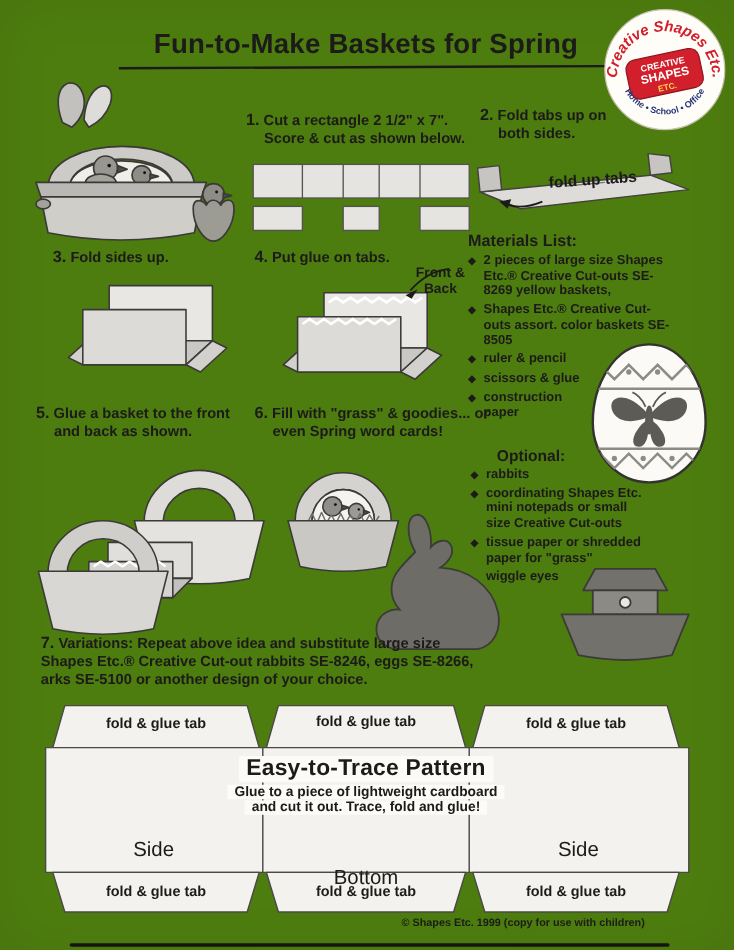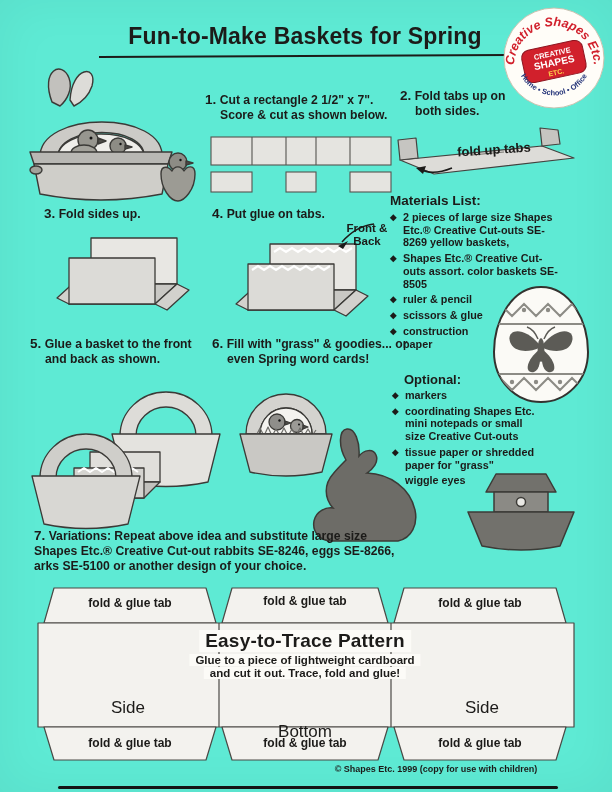--- a/index.html
+++ b/index.html
@@ -1,18 +1,18 @@
 <!DOCTYPE html>
 <html><head>
 <meta charset="utf-8">
 <style>
   *{margin:0;padding:0;box-sizing:border-box}
   html,body{background:#9a978f}
   body{font-family:"Liberation Sans",sans-serif}
-  .page{position:relative;width:612px;height:792px;margin:0 auto;background:#5eead4;color:#1c1b19;overflow:hidden;box-shadow:inset 0 0 50px rgba(0,0,0,.05)}
+  .page{position:relative;width:612px;height:792px;margin:0 auto;background:#4d7c0f;color:#1c1b19;overflow:hidden;box-shadow:inset 0 0 50px rgba(0,0,0,.05)}
   .title{position:absolute;left:80px;top:23px;width:450px;text-align:center;font-size:23px;font-weight:800;letter-spacing:.2px}
   .title-underline{position:absolute;left:99px;top:55px;width:408px;height:2px;background:#1c1b19;transform:rotate(-.25deg)}
   .step{position:absolute;font-size:12.2px;font-weight:600;line-height:1.22}
   .step.hang{padding-left:15px;text-indent:-15px}
   .step .num{font-size:13.5px;font-weight:800}
   .step .vlabel{font-weight:800}
   .dlabel{position:absolute;font-weight:700;font-size:13px;text-align:center;line-height:1.15}
   .dlabel.small{font-size:11.5px}
   .rot{transform:rotate(-4deg)}
   .mhead{position:absolute;font-size:13.5px;font-weight:800}
@@ -238,25 +238,25 @@
       <circle cx="49.5" cy="42.5" r="1.2" fill="#111" stroke="none"></circle>
       <polygon points="55,43 61,45 55,47" fill="#4e4d49"></polygon>
       <circle cx="67" cy="48" r="6.5" fill="#9b9a96"></circle>
       <circle cx="69" cy="46.5" r="1" fill="#111" stroke="none"></circle>
       <polygon points="73,47 78,49 73,51" fill="#4e4d49"></polygon>
       <polyline points="26,58 30,50 34,58 38,49 42,58 46,51 50,58 54,50 58,58 62,51 66,58 70,50 74,58 78,51 82,58 86,52" fill="none" stroke="#6f6e6a" stroke-width="1.2"></polyline>
       <path d="M10,56 L102,56 L92,94 Q56,102 20,94 Z" fill="#c9c8c4"></path>
     </g>
   </svg>
 
-  <div class="mhead" style="left:404px;top:372px;font-size:13px">Optional:</div>
+  <div class="mhead" style="left:414px;top:372px;font-size:13px">Optional:</div>
   <div class="mlist" style="left:392px;top:389px;width:152px">
     <div class="mitem">
       <span class="bullet">◆</span>
-      <span>markers</span>
+      <span>rabbits</span>
     </div>
     <div class="mitem">
       <span class="bullet">◆</span>
       <span>coordinating Shapes Etc. mini notepads or small size Creative Cut-outs</span>
     </div>
     <div class="mitem">
       <span class="bullet">◆</span>
       <span>tissue paper or shredded paper for "grass"</span>
     </div>
     <div class="mitem">

